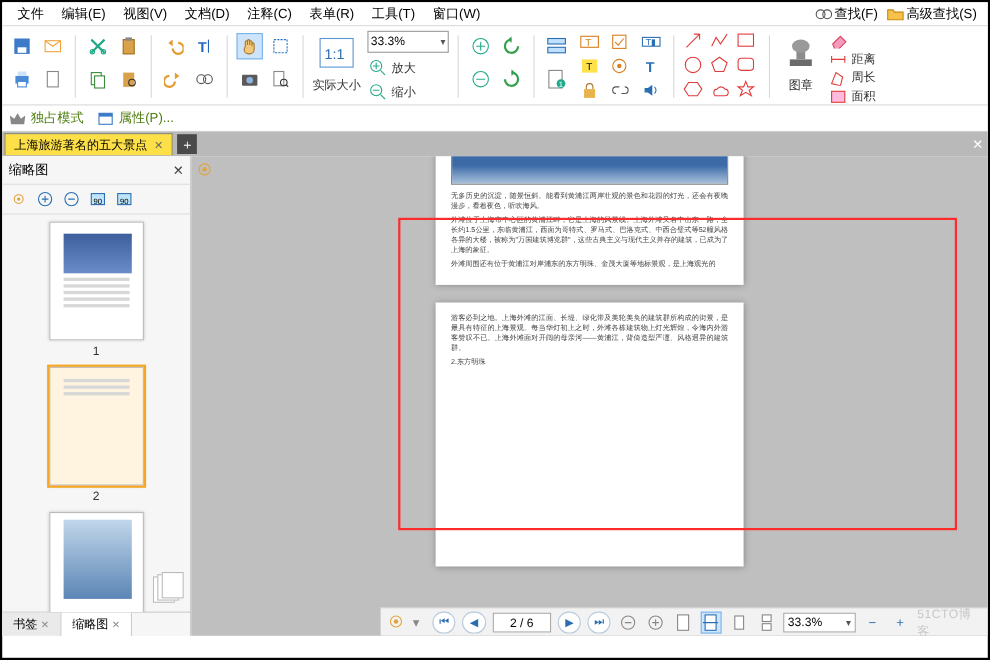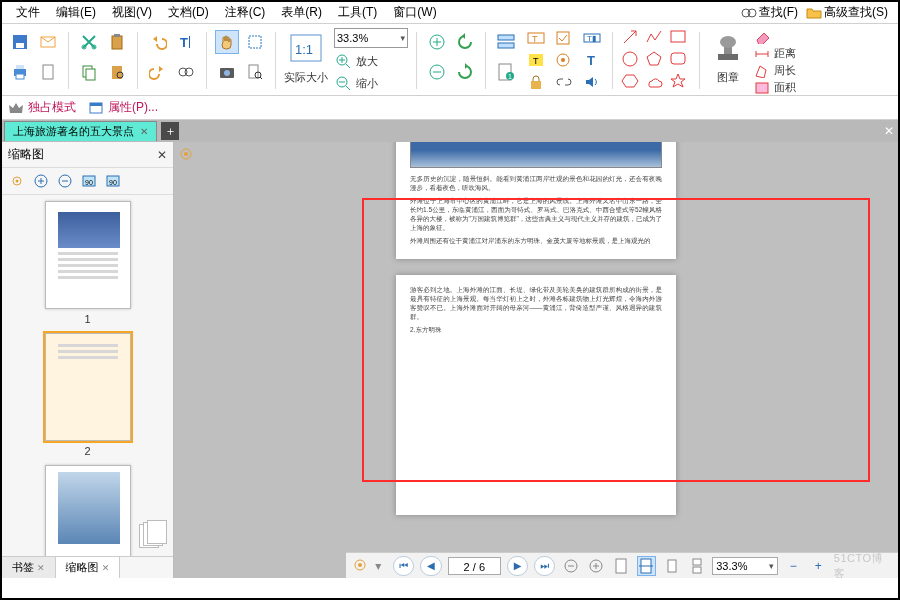--- a/index.html
+++ b/index.html
@@ -22,25 +22,25 @@
 .vsep { width: 1px; background: #d8d8d8; align-self: stretch; margin: 4px 2px; }
 .zoom-combo { width: 74px; height: 20px; border: 1px solid #999; font-size: 11px; padding: 0 2px; display:flex; align-items:center; justify-content:space-between; }
 .zoom-combo::after { content:"▾"; font-size:9px; color:#555; }
 .tool-row { display:flex; align-items:center; gap:4px; }
 
 .shape-grid { display:grid; grid-template-columns: repeat(3,22px); grid-template-rows: repeat(3,20px); gap:2px; }
 .shape-grid .sh, .shape-grid svg { width:20px; height:18px; }
 
 
 .secbar { display:flex; align-items:center; height:24px; background:#fff; padding:0 6px; gap:12px; border-bottom:1px solid #d0d0d0; }
-.secbar .item { display:flex; align-items:center; gap:4px; color:#be185d; cursor:pointer; }
+.secbar .item { display:flex; align-items:center; gap:4px; color:#4d7c0f; cursor:pointer; }
 
 
 .tabstrip { display:flex; align-items:center; height:22px; background:#b9b9b9; }
-.tab { background:#5eead4; border:1px solid #888; border-bottom:none; height:20px; padding:2px 8px; margin-left:2px; display:flex; align-items:center; gap:6px; font-size:11px; }
+.tab { background:#fde047; border:1px solid #888; border-bottom:none; height:20px; padding:2px 8px; margin-left:2px; display:flex; align-items:center; gap:6px; font-size:11px; }
 .tab .close { font-size:10px; color:#666; }
 .tab-plus { width:18px; height:18px; background:#4a4a4a; color:#fff; display:flex;align-items:center;justify-content:center; margin-left:4px; font-size:12px; }
 .tabstrip .spacer { flex:1; }
 .tab-x { width:18px;height:18px;color:#fff;display:flex;align-items:center;justify-content:center; }
 
 
 .main { display:flex; height:436px; }
 .sidebar { width:172px; background:#f6f6f6; border-right:1px solid #bbb; display:flex; flex-direction:column; }
 .side-title { display:flex; align-items:center; justify-content:space-between; padding:4px 6px; font-size:12px; }
 .side-title .sx { color:#444; cursor:pointer; }

